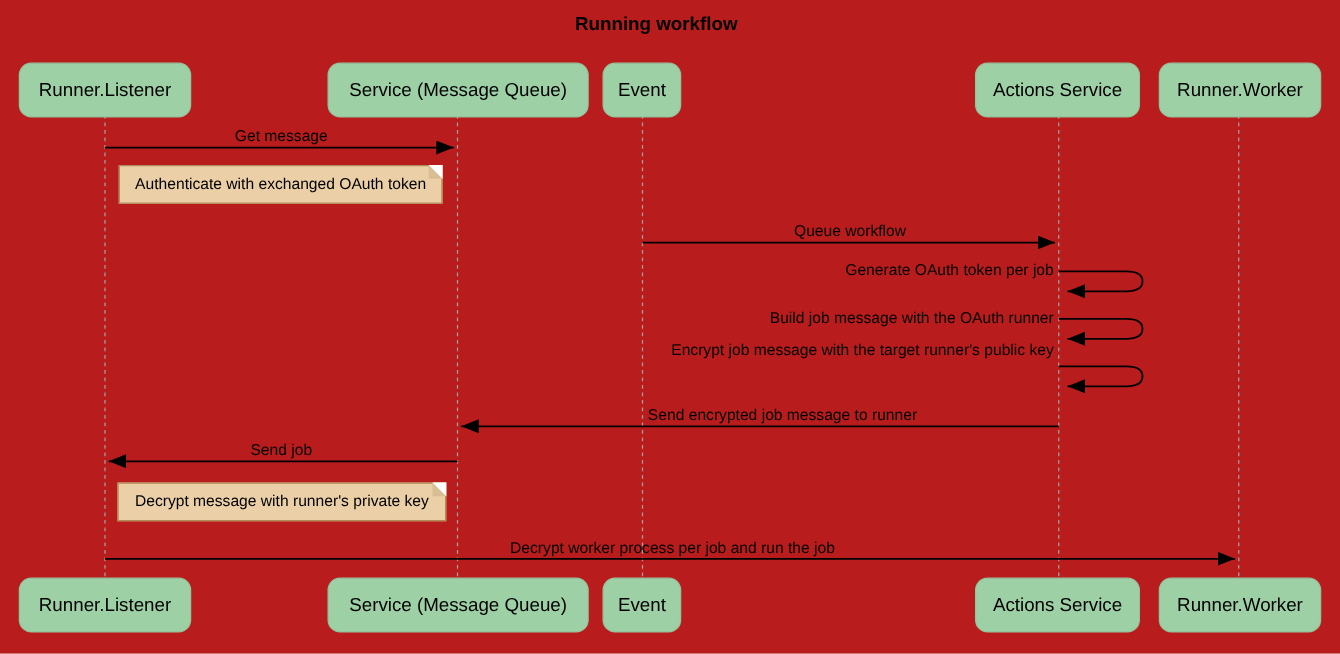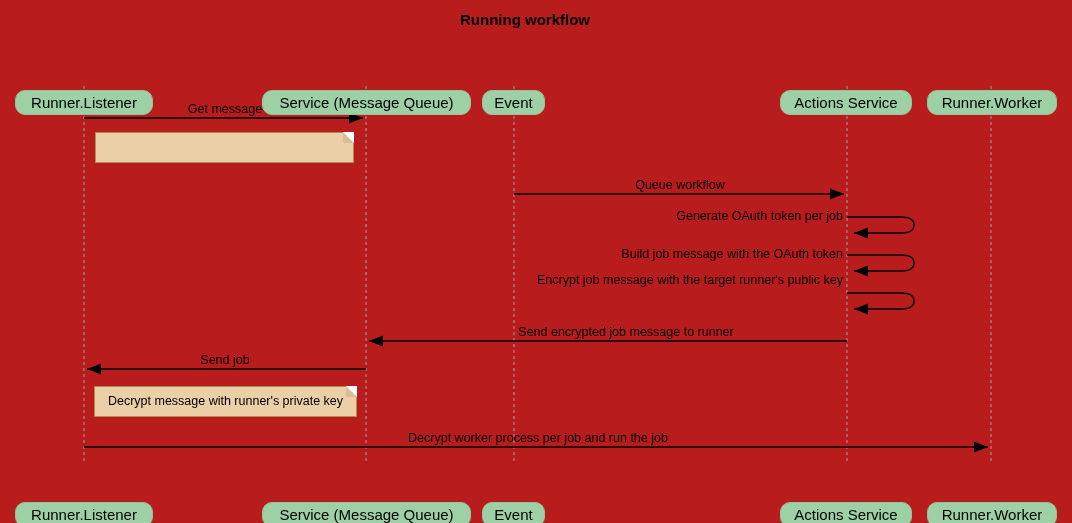--- a/index.html
+++ b/index.html
@@ -14,29 +14,28 @@
   .title{
     position:absolute;
     top:11px;left:525px;
     transform:translateX(-50%);
     font-size:15px;font-weight:bold;
     white-space:nowrap;
   }
   svg.layer{position:absolute;left:0;top:0;}
   .participant{
     position:absolute;
-    height:25px;
+    height:44px;
     background:#9ed0a6;
     border:1px solid #93c49c;
     border-radius:10px;
     display:flex;align-items:center;justify-content:center;
     font-size:15px;
     white-space:nowrap;
     box-sizing:border-box;
-    margin-top:40px;
   }
   .msg-label{
     position:absolute;
     font-size:12.5px;
     line-height:16px;height:16px;
     white-space:nowrap;
     transform:translateX(-50%);
   }
   .self-label{
     position:absolute;
@@ -104,27 +103,28 @@
 
   <div class="participant" style="left:15px;top:462px;width:138px;">Runner.Listener</div>
   <div class="participant" style="left:262px;top:462px;width:209px;">Service (Message Queue)</div>
   <div class="participant" style="left:482px;top:462px;width:63px;">Event</div>
   <div class="participant" style="left:780px;top:462px;width:132px;">Actions Service</div>
   <div class="participant" style="left:927px;top:462px;width:130px;">Runner.Worker</div>
 
   <div class="msg-label" style="left:225px;top:101px;">Get message</div>
   <div class="msg-label" style="left:680px;top:177px;">Queue workflow</div>
   <div class="self-label" style="right:229px;top:208px;">Generate OAuth token per job</div>
-  <div class="self-label" style="right:229px;top:246px;">Build job message with the OAuth token</div>
+  <div class="self-label" style="right:229px;top:246px;">Build job message with the OAuth runner</div>
   <div class="self-label" style="right:229px;top:272px;">Encrypt job message with the target runner's public key</div>
   <div class="msg-label" style="left:606px;top:324px;margin-left:20px;">Send encrypted job message to runner</div>
   <div class="msg-label" style="left:225px;top:352px;">Send job</div>
   <div class="msg-label" style="left:538px;top:430px;">Decrypt worker process per job and run the job</div>
 
   <div class="note" style="left:95px;top:132px;width:259px;">
+    <span>Authenticate with exchanged OAuth token</span>
     <span class="fold"></span>
   </div>
   <div class="note" style="left:94px;top:386px;width:263px;">
     <span>Decrypt message with runner's private key</span>
     <span class="fold"></span>
   </div>
 
 </div>
 
 </body></html>

